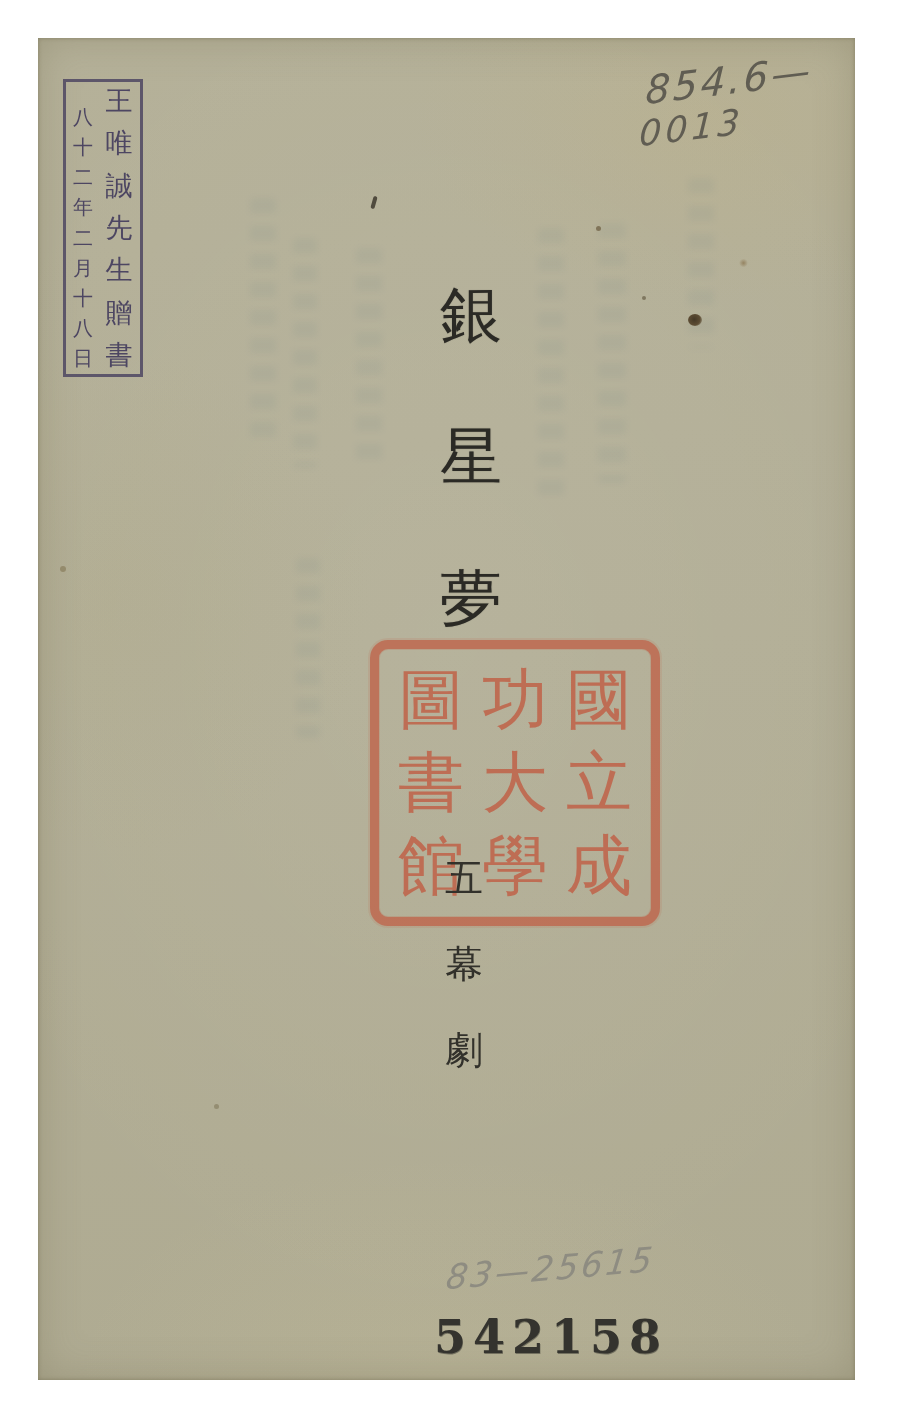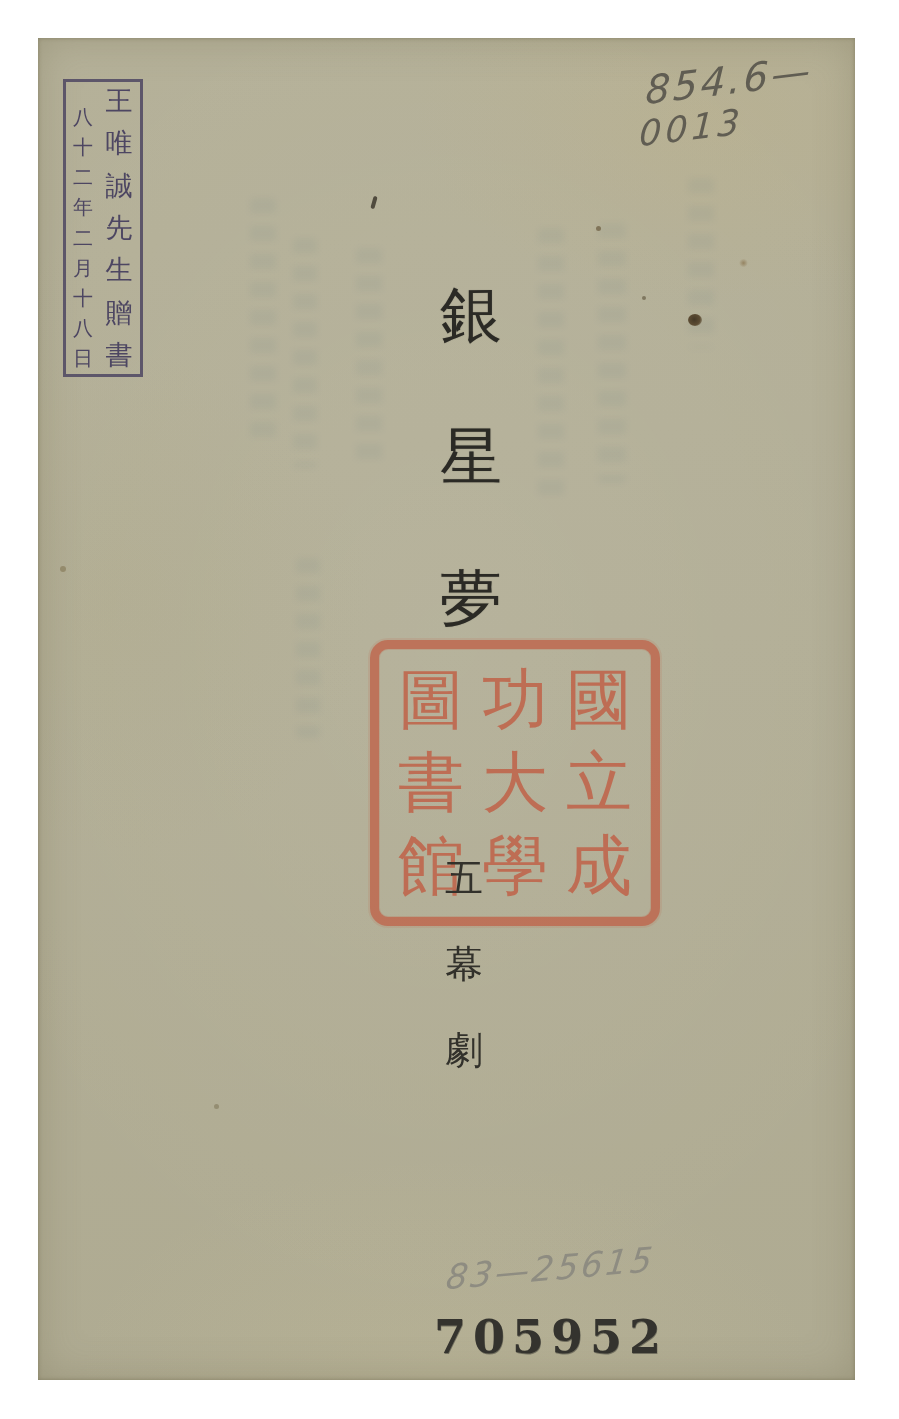--- a/index.html
+++ b/index.html
@@ -227,16 +227,16 @@
     </div>
 
     <div class="subtitle-col">
       <span>五</span>
       <span>幕</span>
       <span>劇</span>
     </div>
 
     <div class="accession-hw">83—25615</div>
 
-    <div class="accession-stamp">705952</div>
+    <div class="accession-stamp">542158</div>
 
   </div>
 </div>
 
 </body></html>

